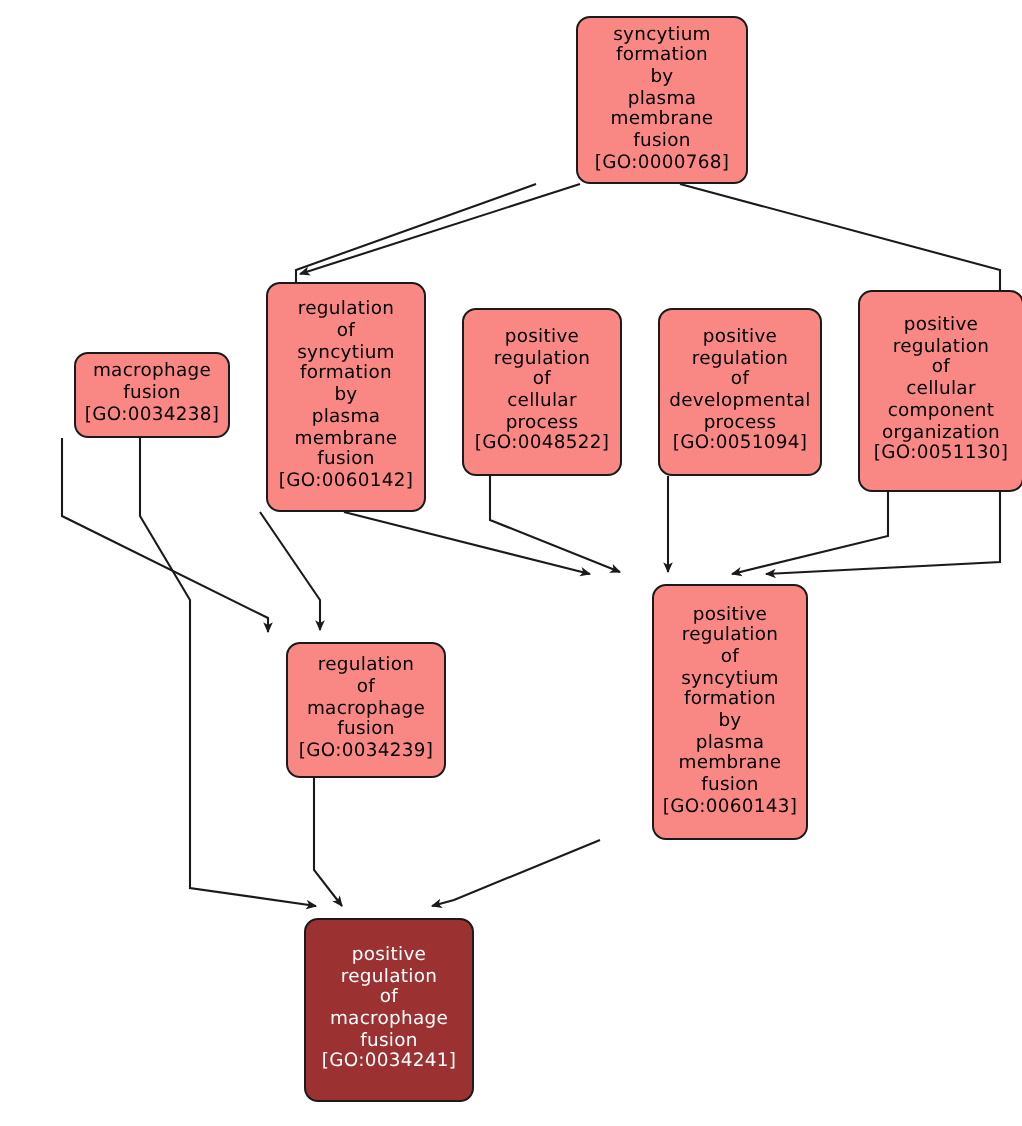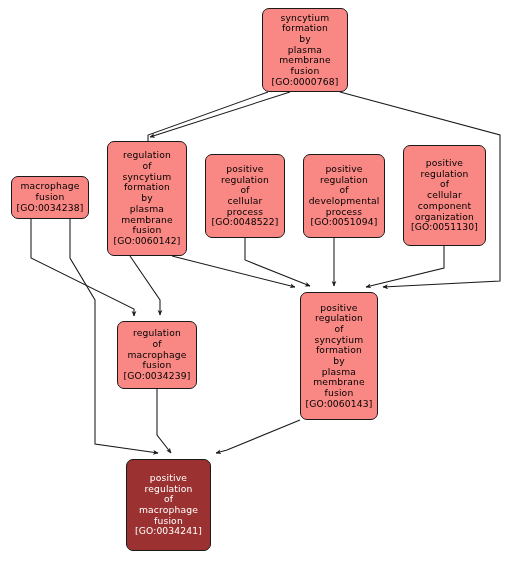--- a/index.html
+++ b/index.html
@@ -31,20 +31,21 @@
     display: flex;
     align-items: center;
     justify-content: center;
     text-align: center;
     line-height: 1.16;
     font-size: 9.2px;
     letter-spacing: 0.15px;
     z-index: 5;
     cursor: pointer;
     overflow: hidden;
+    margin-left: 26px;
   }
   .node.regular {
     background: #f98884;
     color: #000000;
   }
   .node.highlight {
     background: #9b3231;
     color: #ffffff;
   }
   .node-label {

